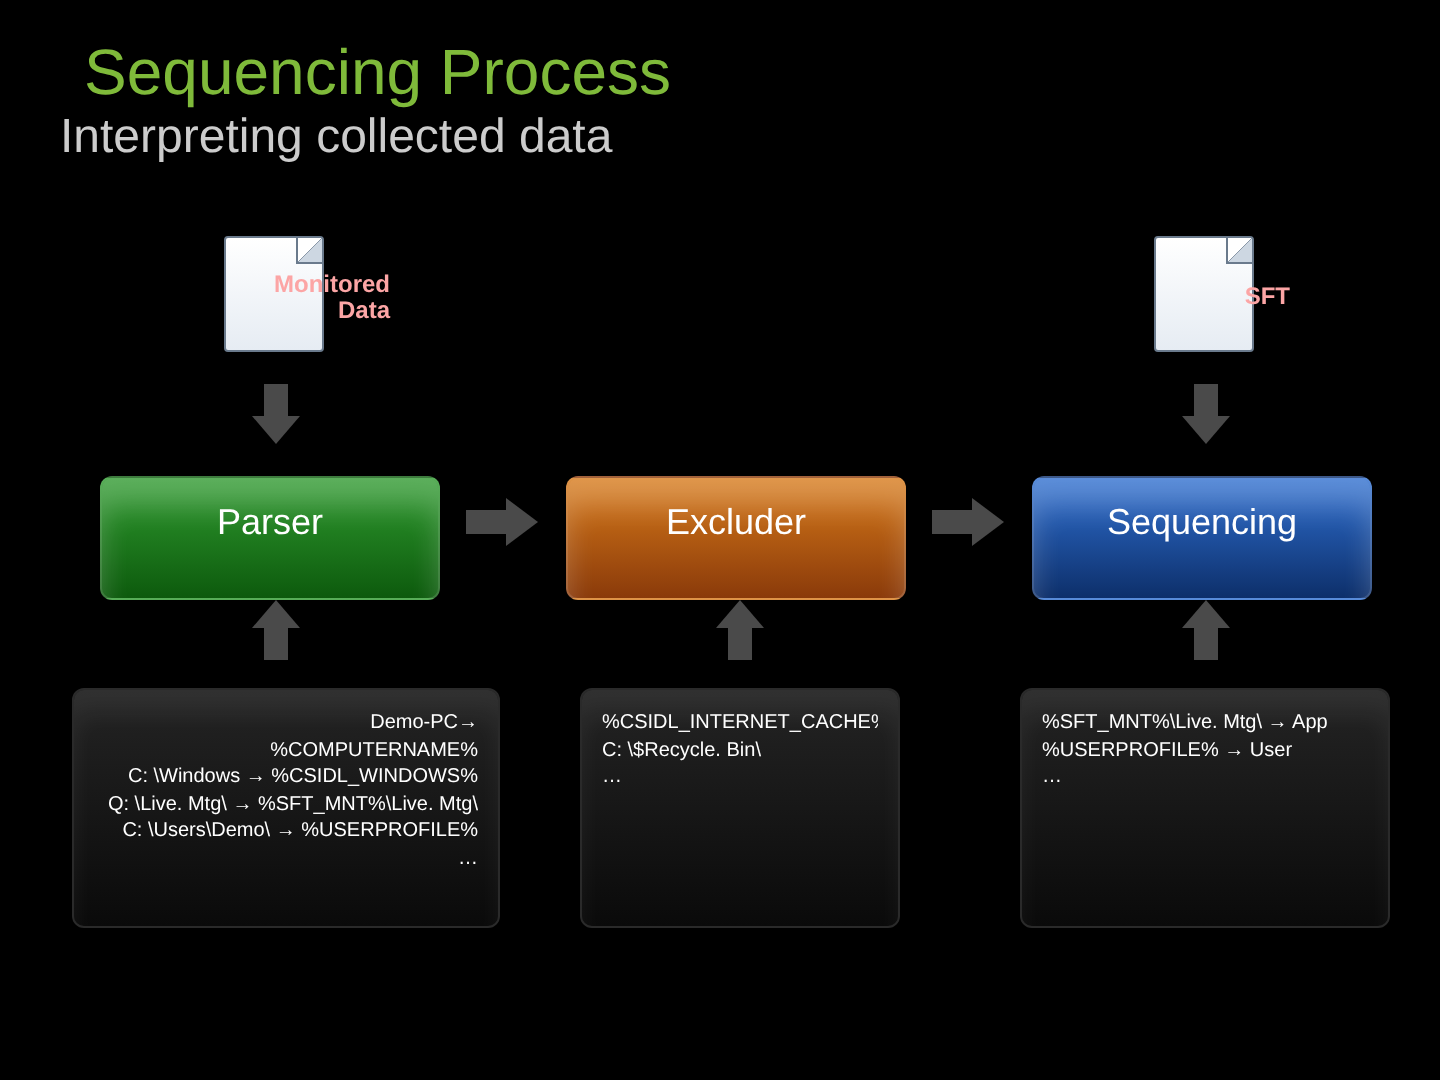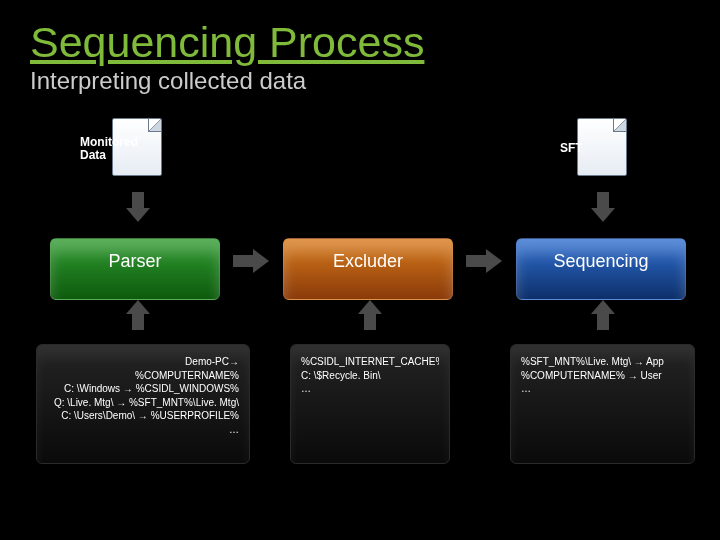--- a/index.html
+++ b/index.html
@@ -6,25 +6,24 @@
   body {
     width: 720px;
     height: 540px;
     background: #000;
     color: #fff;
     font-family: "Segoe UI", Arial, sans-serif;
     overflow: hidden;
     position: relative;
   }
   .title {
-    font-size: 43px;
+    font-size: 32px;
     color: #7fba3a;
-    padding: 18px 0 0 30px;
+    padding: 18px 0 0 42px;
     font-weight: 400;
-    text-decoration: underline;
   }
   .subtitle {
     font-size: 24px;
     color: #ccc;
     padding: 0 0 0 30px;
     font-weight: 300;
   }
   
   .doc {
     position: absolute;
@@ -38,24 +37,24 @@
     content: "";
     position: absolute;
     top: 0; right: 0;
     width: 12px; height: 12px;
     background: linear-gradient(135deg, #fff 0%, #fff 48%, #8a98a8 50%, #cdd7e2 52%, #cdd7e2 100%);
     border-left: 1px solid #6a7a8c;
     border-bottom: 1px solid #6a7a8c;
   }
   .doc-label {
     position: absolute;
-    color: #ffffff;
+    color: #fca5a5;
     font-size: 12px;
     font-weight: 600;
-    text-align: left;
+    text-align: right;
     line-height: 1.1;
   }
   
   .proc {
     position: absolute;
     width: 170px;
     height: 62px;
     border-radius: 6px;
     text-align: center;
     line-height: 44px;
@@ -186,15 +185,15 @@
 </div>
 
 <div class="content" style="left:290px; top:344px; width:160px;">
   <div>%CSIDL_INTERNET_CACHE%</div>
   <div>C: \$Recycle. Bin\</div>
   <div>…</div>
 </div>
 
 <div class="content" style="left:510px; top:344px; width:185px;">
   <div>%SFT_MNT%\Live. Mtg\ → App</div>
-  <div>%COMPUTERNAME% → User</div>
+  <div>%USERPROFILE% → User</div>
   <div>…</div>
 </div>
 
 </body></html>

